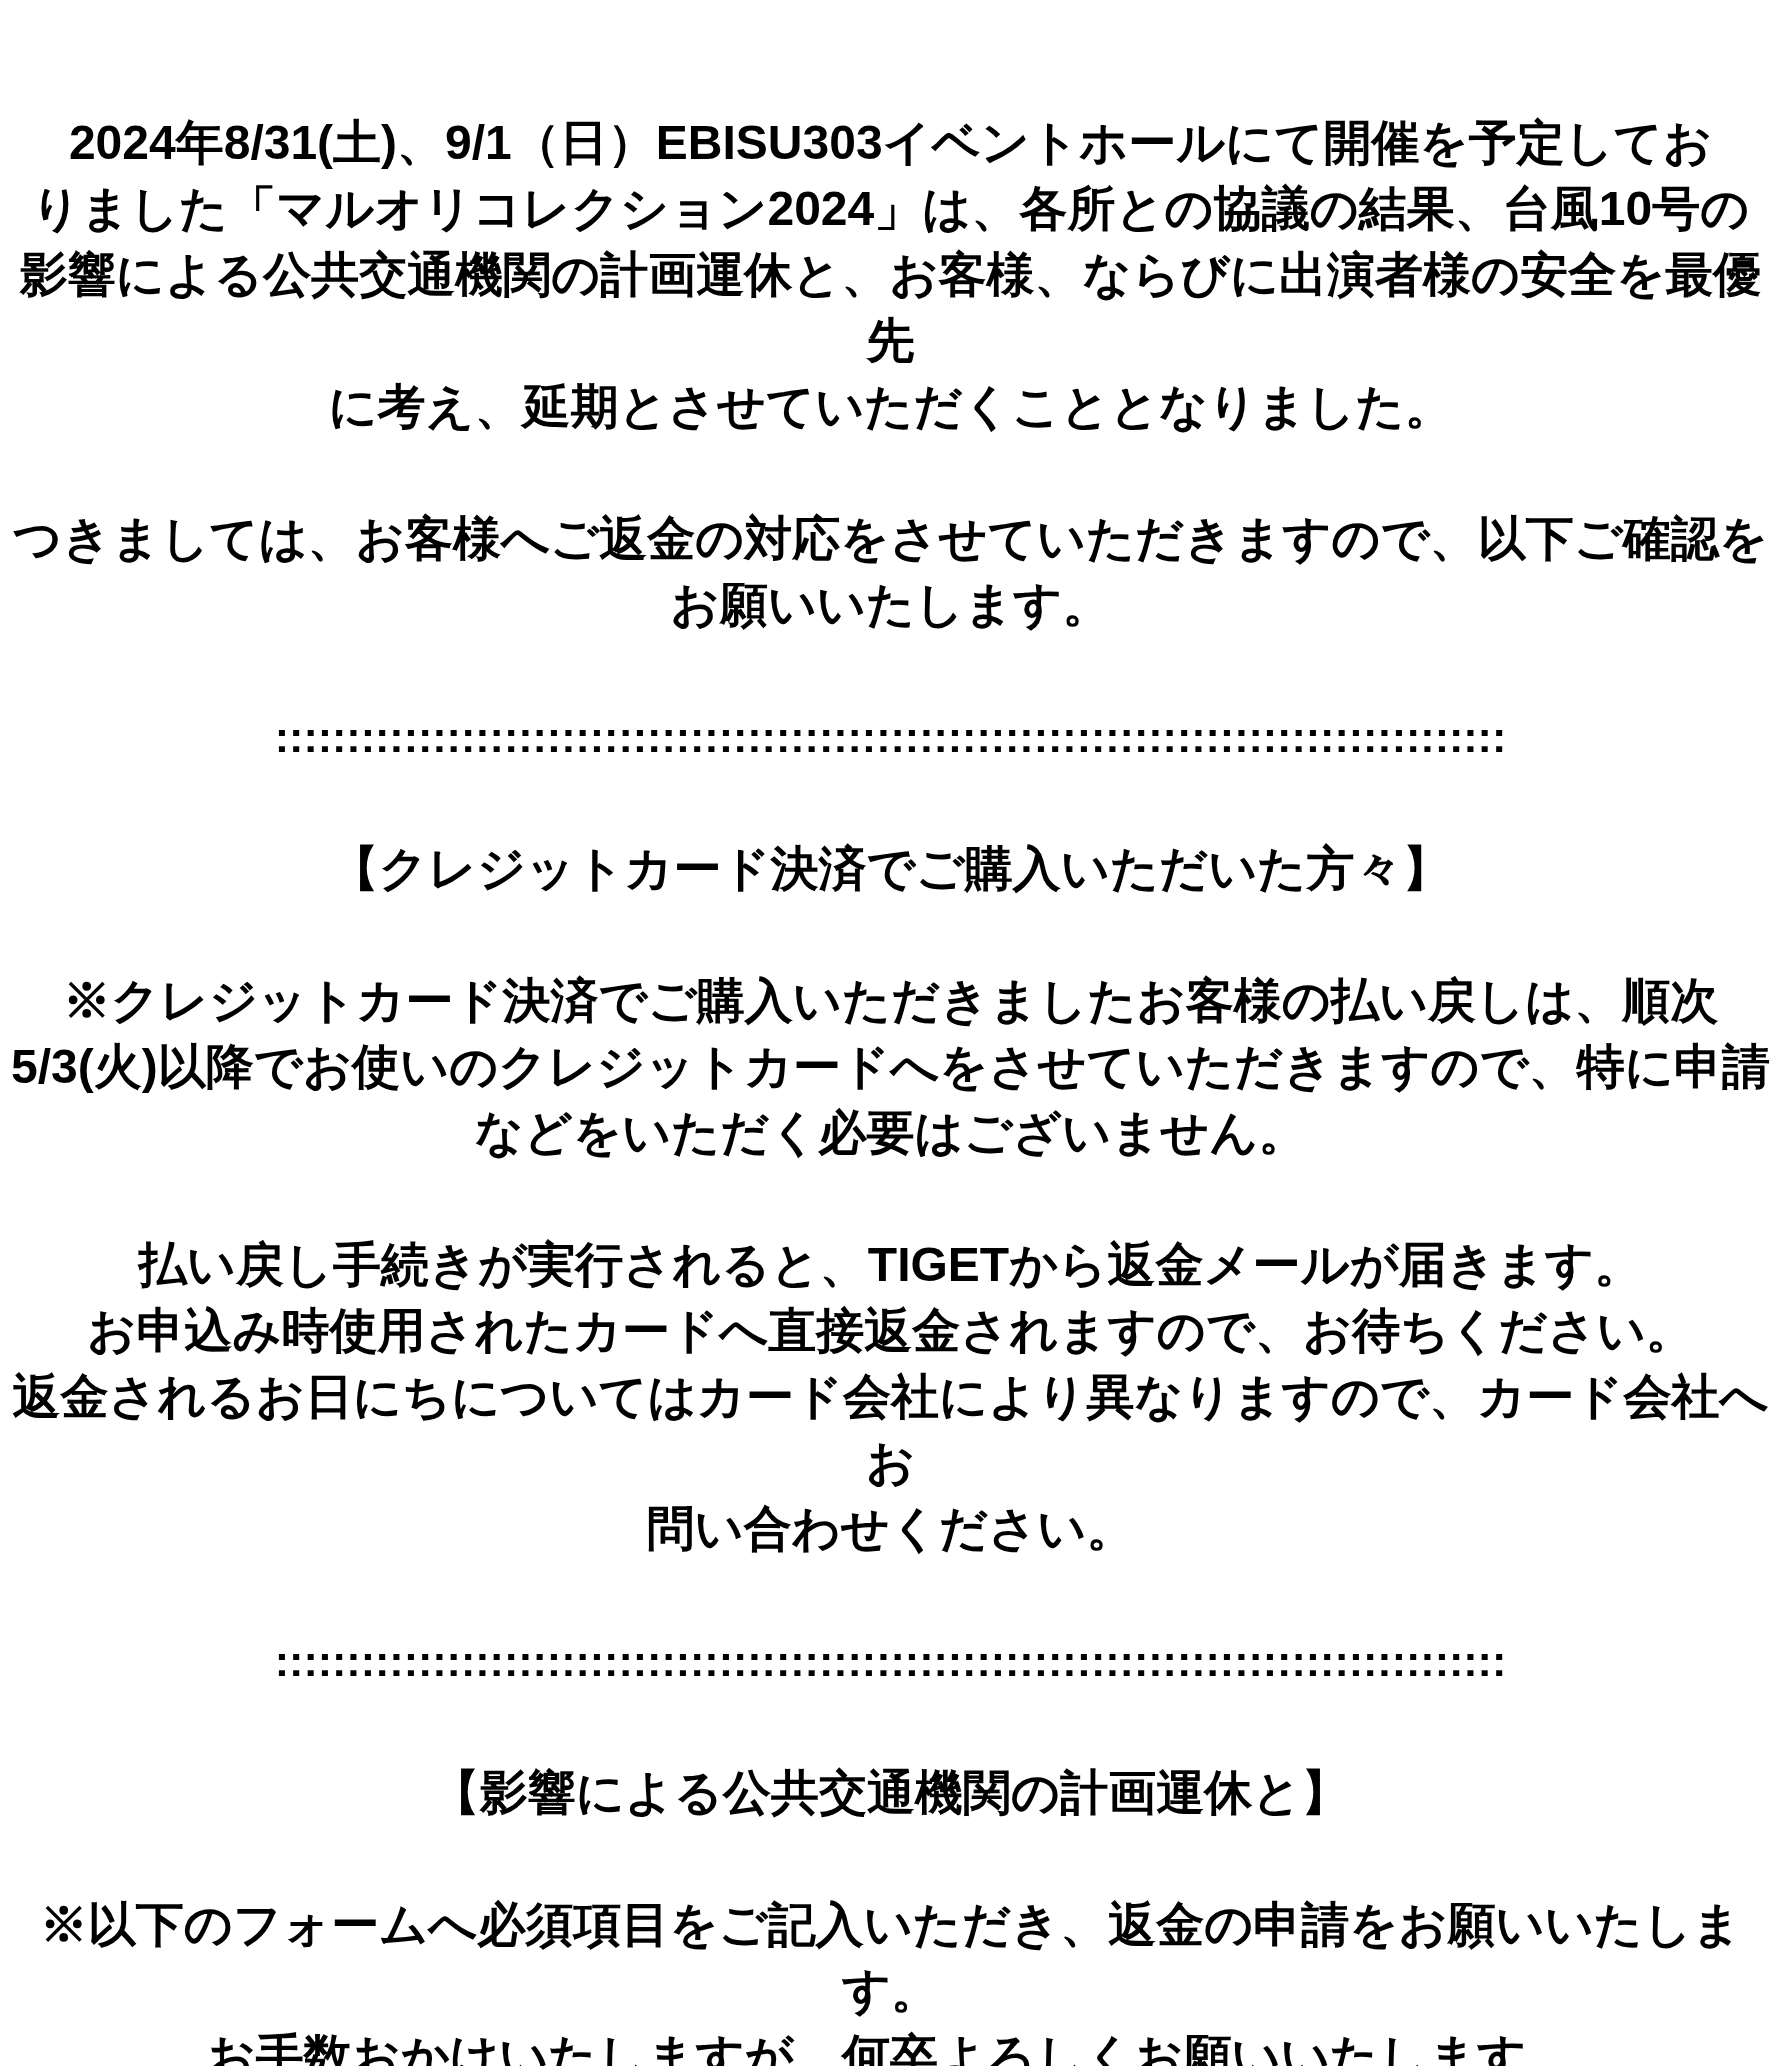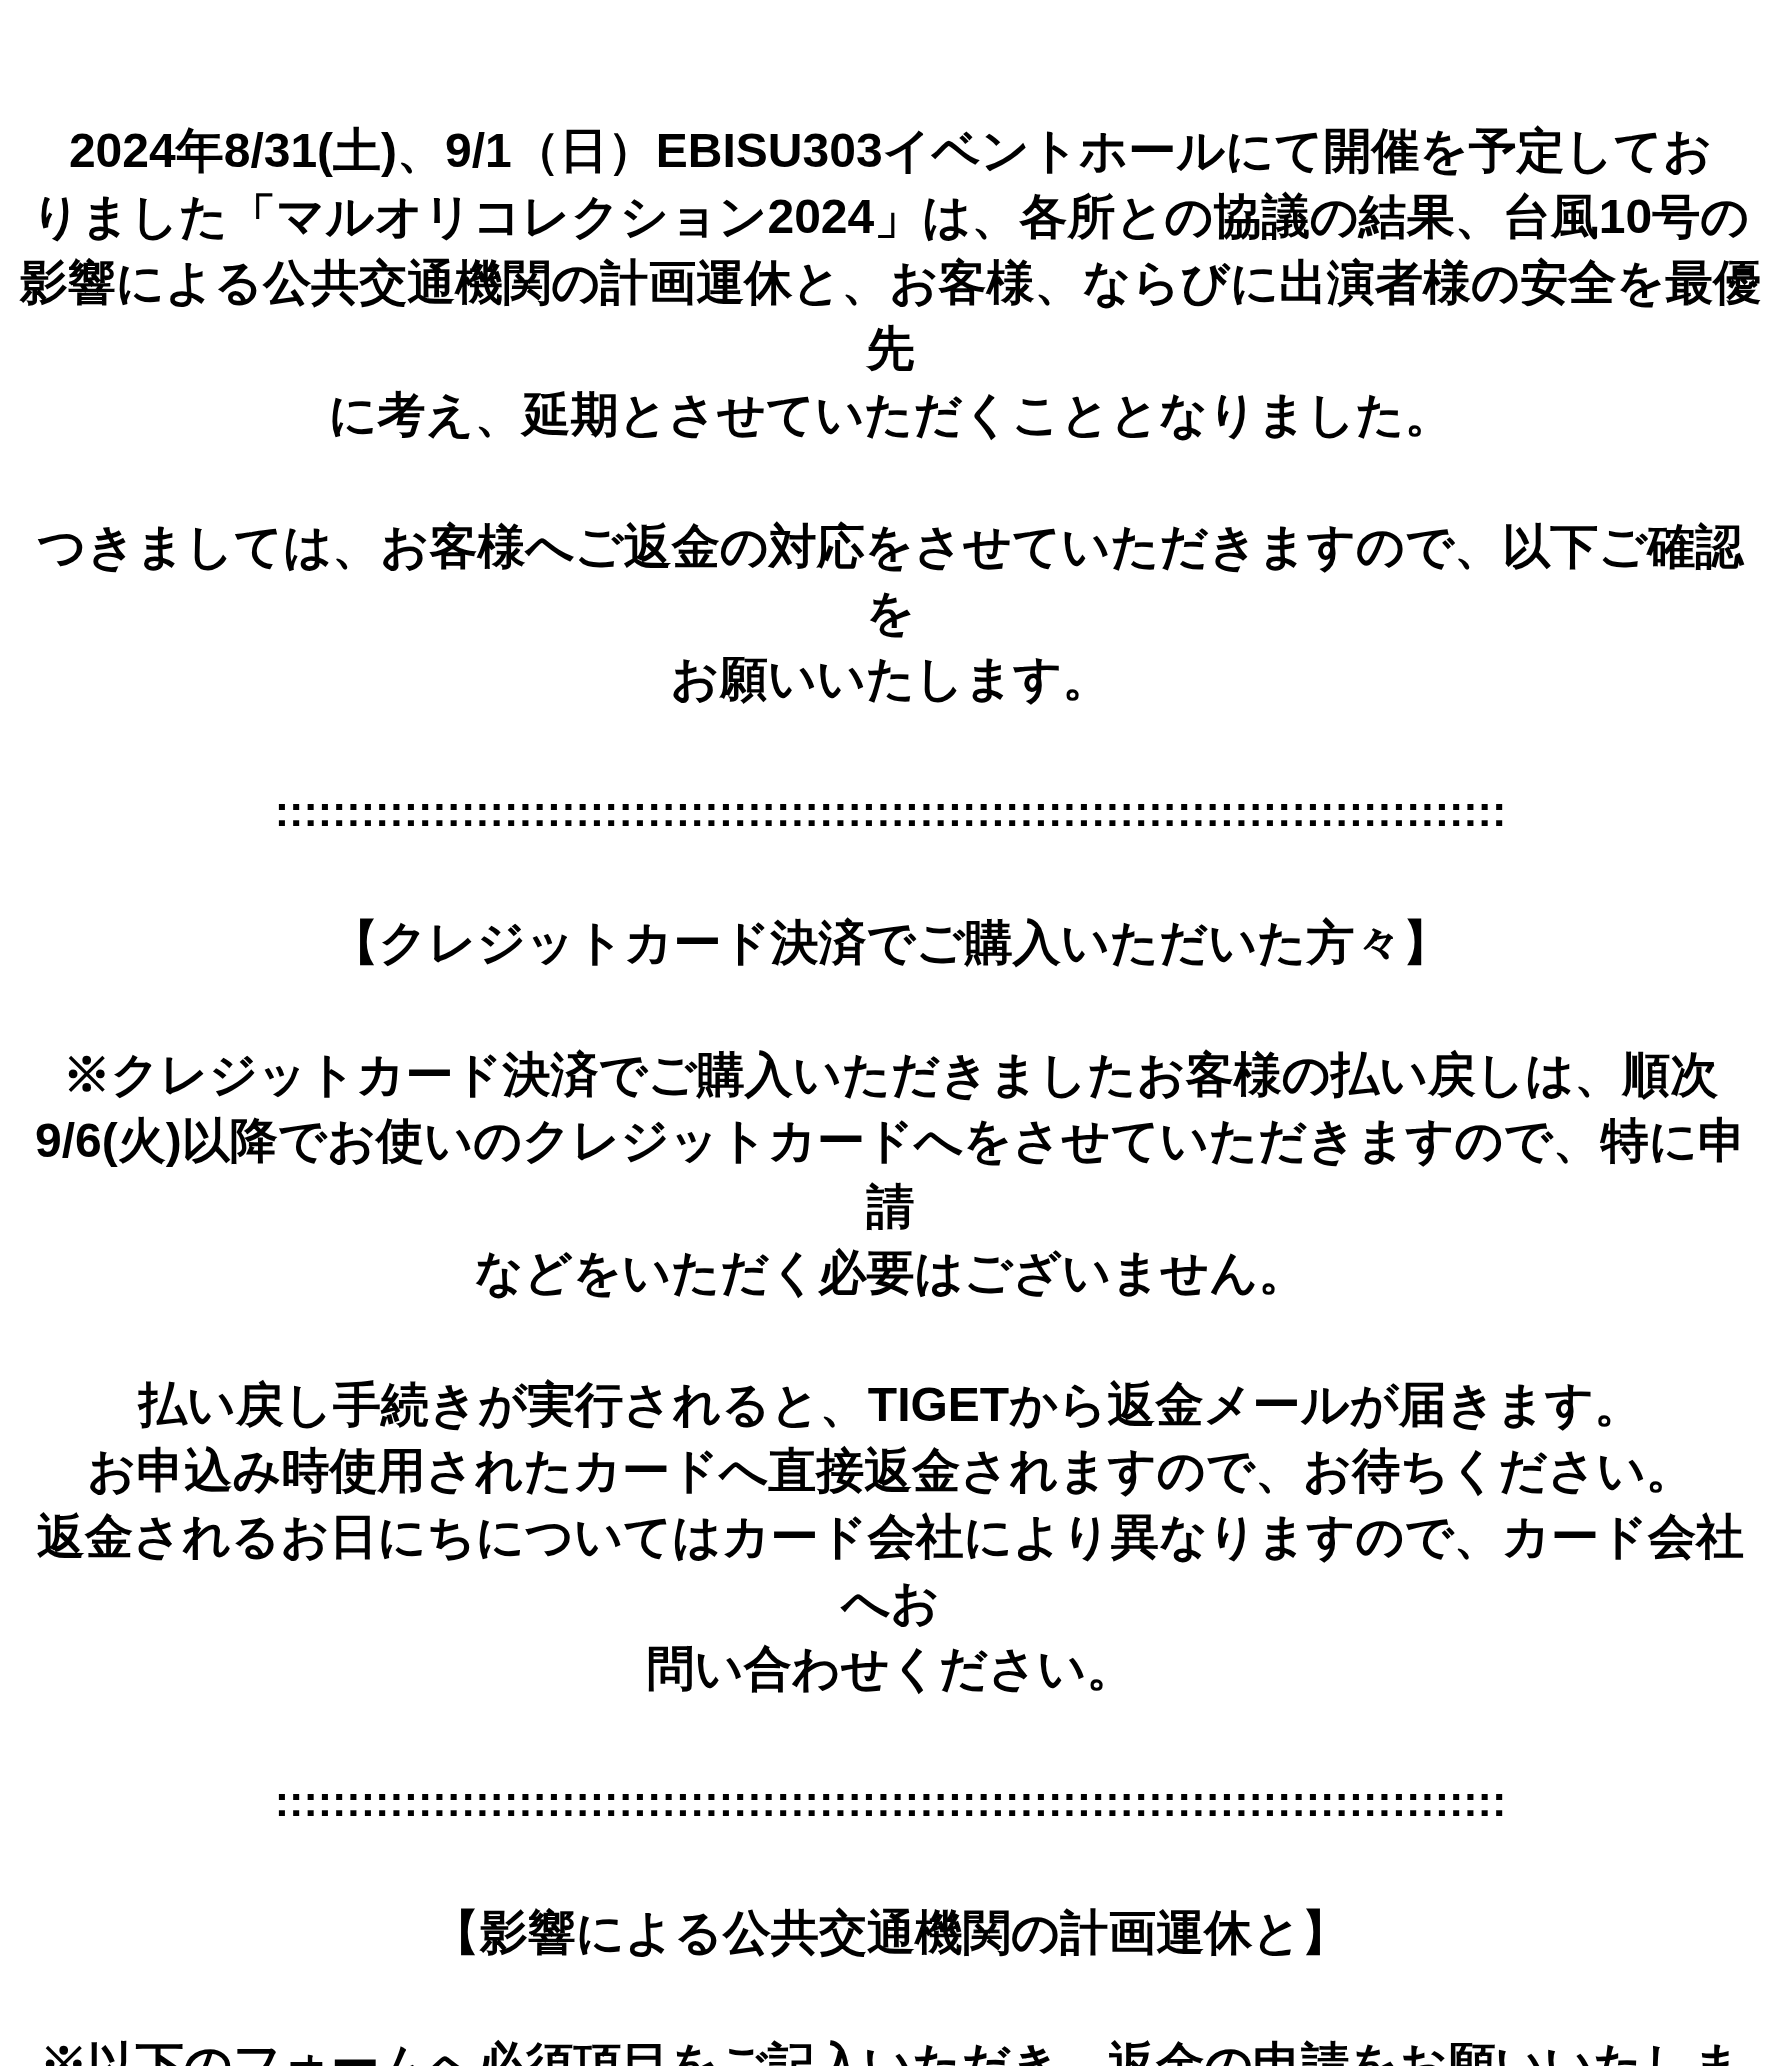--- a/index.html
+++ b/index.html
@@ -18,21 +18,21 @@
     font-weight: 700;
     font-size: 48px;
     line-height: 66px;
     text-align: center;
   }
   .announcement {
     width: 100%;
   }
   .block {
     white-space: pre-line;
-    margin: 16px;
+    margin: 8px;
   }
   .block + .block {
     margin-top: 66px; 
     text-align: center;
   }
   .divider {
     font-size: 43px;
     line-height: 66px;
     letter-spacing: 0;
     overflow: hidden;
@@ -49,21 +49,21 @@
 に考え、延期とさせていただくこととなりました。</div>
 
   <div class="block">つきましては、お客様へご返金の対応をさせていただきますので、以下ご確認を
 お願いいたします。</div>
 
   <div class="block divider">::::::::::::::::::::::::::::::::::::::::::::::::::::::::::::::::::::::::::::::::::::::</div>
 
   <div class="block">【クレジットカード決済でご購入いただいた方々】</div>
 
   <div class="block">※クレジットカード決済でご購入いただきましたお客様の払い戻しは、順次
-9/6(火)以降でお使いのクレジットカードへをさせていただきますので、特に申請
+5/3(火)以降でお使いのクレジットカードへをさせていただきますので、特に申請
 などをいただく必要はございません。</div>
 
   <div class="block">払い戻し手続きが実行されると、TIGETから返金メールが届きます。
 お申込み時使用されたカードへ直接返金されますので、お待ちください。
 返金されるお日にちについてはカード会社により異なりますので、カード会社へお
 問い合わせください。</div>
 
   <div class="block divider">::::::::::::::::::::::::::::::::::::::::::::::::::::::::::::::::::::::::::::::::::::::</div>
 
   <div class="block">【影響による公共交通機関の計画運休と】</div>

